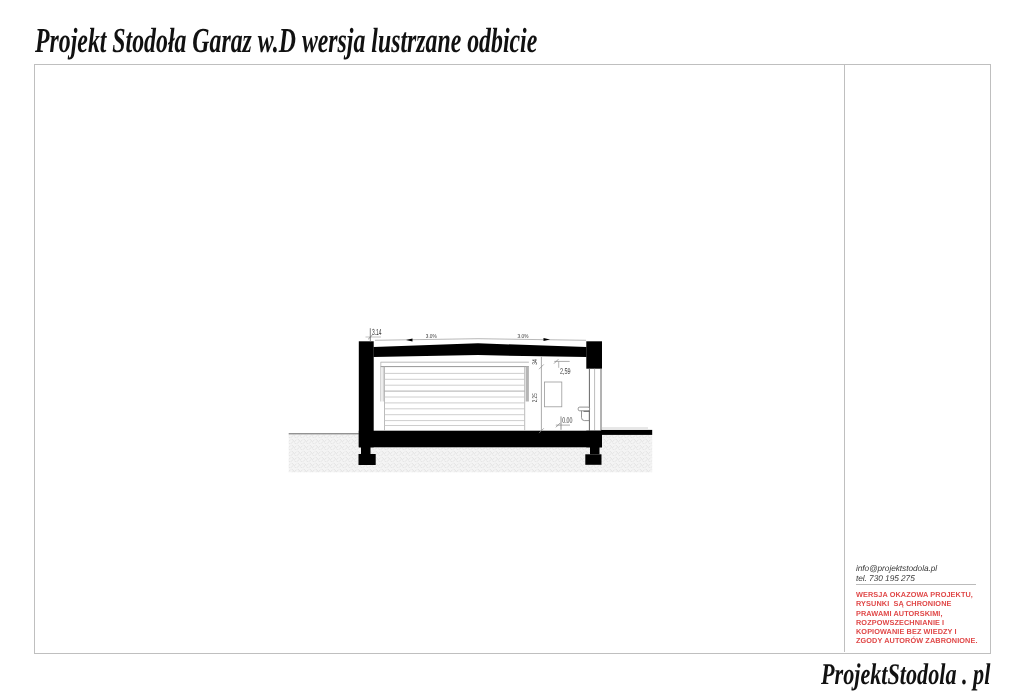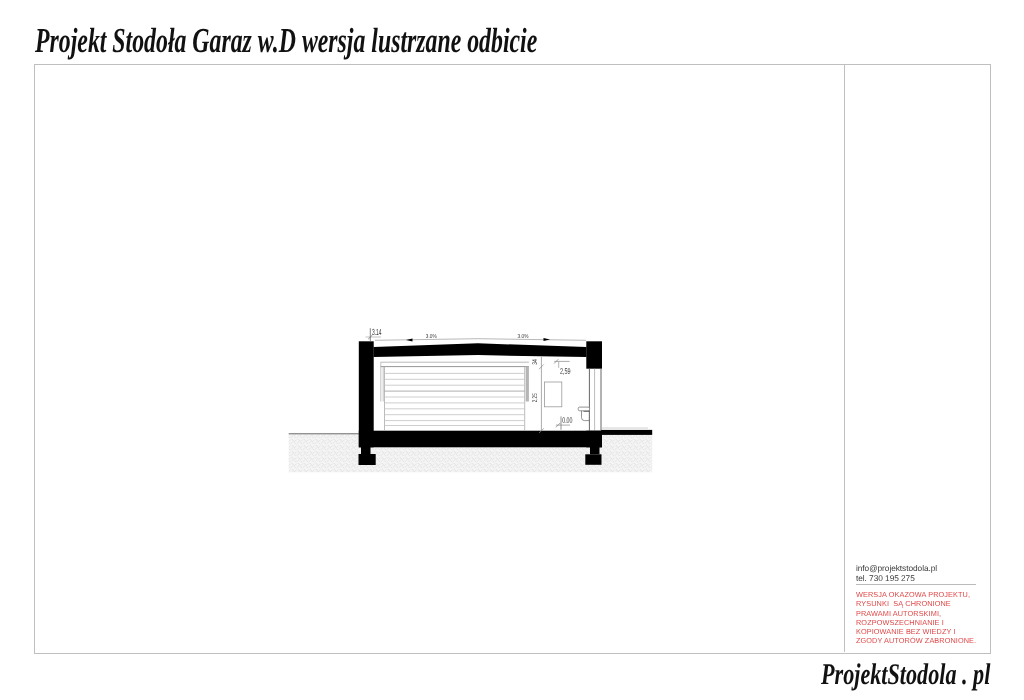--- a/index.html
+++ b/index.html
@@ -135,19 +135,19 @@
     <polyline points="375,340.3 478,338.7 586,340.3" fill="none" stroke="#999" stroke-width="0.7"></polyline>
     <polygon points="406,339.9 412.5,338.4 412.5,341.4" fill="#000"></polygon>
     <polygon points="550,339.5 543.5,338 543.5,341" fill="#000"></polygon>
   </g>
 
   <text opacity="0.99" x="425.8" y="338" font-size="5.8" fill="#333" textLength="10.8" lengthAdjust="spacingAndGlyphs" font-family="Liberation Sans, sans-serif">3.0%</text>
 
   <text opacity="0.99" x="517.6" y="338" font-size="5.8" fill="#333" textLength="10.8" lengthAdjust="spacingAndGlyphs" font-family="Liberation Sans, sans-serif">3.0%</text>
 </svg>
 
-<div class="abs" style="left:856px;top:564px;font-size:8.3px;line-height:9.8px;letter-spacing:-0.05px;color:#3a3a3a;">info@projektstodola.pl<br>tel. 730 195 275</div>
+<div class="abs" style="left:856px;top:564px;font-size:8.3px;line-height:9.8px;letter-spacing:-0.05px;color:#3a3a3a;font-style:italic;">info@projektstodola.pl<br>tel. 730 195 275</div>
 
 <div class="abs" style="left:856px;top:584px;width:120px;height:1px;background:#bbb;"></div>
 
-<div class="abs" style="left:856px;top:590px;font-size:7.3px;font-weight:normal;line-height:9.3px;color:#e04848;letter-spacing:0.1px;">WERSJA OKAZOWA PROJEKTU,<br>RYSUNKI&nbsp; SĄ CHRONIONE<br>PRAWAMI AUTORSKIMI,<br>ROZPOWSZECHNIANIE I<br>KOPIOWANIE BEZ WIEDZY I<br>ZGODY AUTORÓW ZABRONIONE.</div>
+<div class="abs" style="left:856px;top:590px;font-size:7.3px;font-weight:bold;line-height:9.3px;color:#e04848;letter-spacing:0.1px;">WERSJA OKAZOWA PROJEKTU,<br>RYSUNKI&nbsp; SĄ CHRONIONE<br>PRAWAMI AUTORSKIMI,<br>ROZPOWSZECHNIANIE I<br>KOPIOWANIE BEZ WIEDZY I<br>ZGODY AUTORÓW ZABRONIONE.</div>
 
 <div class="abs" id="footerlogo" style="left:821px;top:658px;transform:scaleX(0.739);font-family:'Liberation Serif',serif;font-style:italic;font-weight:bold;font-size:30px;color:#111;white-space:nowrap;transform-origin:left top;">ProjektStodola . pl</div>
 
 </body></html>

